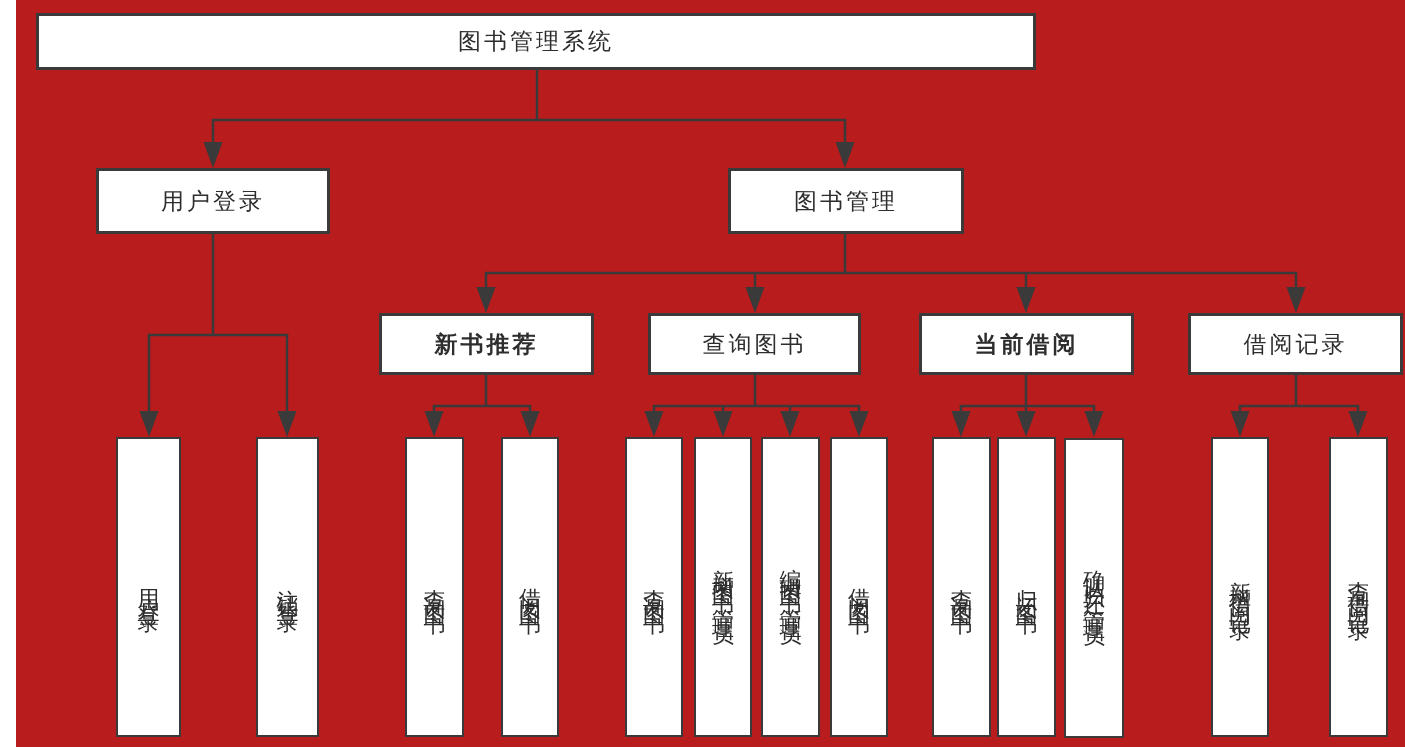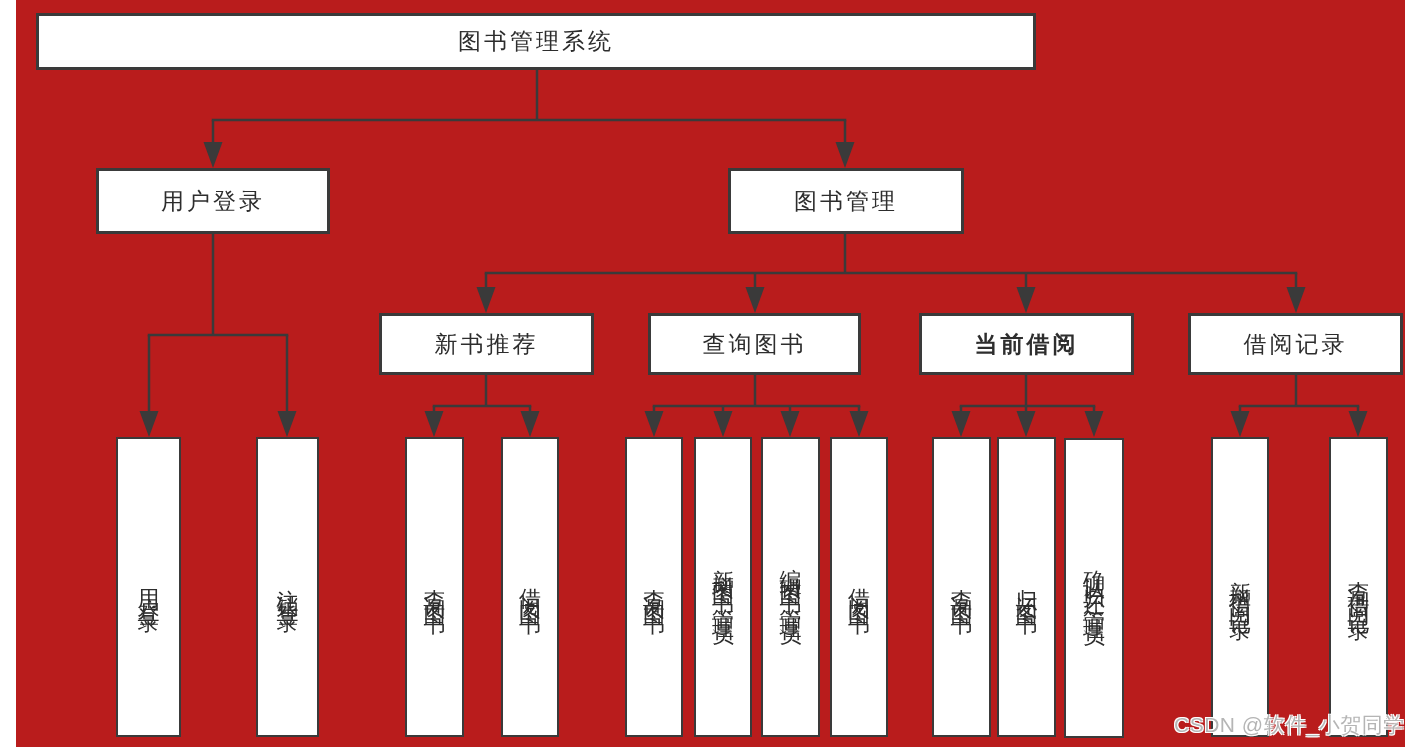--- a/index.html
+++ b/index.html
@@ -136,21 +136,21 @@
       <polygon points="1214.5,411 1233.5,411 1224,437"></polygon>
       <polygon points="1332.5,411 1351.5,411 1342,437"></polygon>
     </g>
   </svg>
 
   <div class="hbox" style="left:20px; top:13px; width:1000px; height:57px;">图书管理系统</div>
 
   <div class="hbox" style="left:80px; top:168px; width:234px; height:66px;">用户登录</div>
   <div class="hbox" style="left:712px; top:168px; width:236px; height:66px;">图书管理</div>
 
-  <div class="hbox" style="left:363px; top:313px; width:215px; height:62px;">新书推荐</div>
+  <div class="hbox" style="left:363px; top:313px; width:215px; height:62px;font-weight:bold;">新书推荐</div>
   <div class="hbox" style="left:632px; top:313px; width:213px; height:62px;">查询图书</div>
   <div class="hbox" style="left:903px; top:313px; width:215px; height:62px;font-weight:bold;">当前借阅</div>
   <div class="hbox" style="left:1172px; top:313px; width:215px; height:62px;">借阅记录</div>
 
   <div class="vbox" style="left:100px; top:437px; width:65px; height:300px;">
     <span class="vtext">用户登录</span>
   </div>
   <div class="vbox" style="left:240px; top:437px; width:63px; height:300px;">
     <span class="vtext">注销登录</span>
   </div>
@@ -185,15 +185,14 @@
     <span class="vtext">确认归还（管理员）</span>
   </div>
 
   <div class="vbox" style="left:1195px; top:437px; width:58px; height:300px;">
     <span class="vtext">新增借阅记录</span>
   </div>
   <div class="vbox" style="left:1313px; top:437px; width:59px; height:300px;">
     <span class="vtext">查询借阅记录</span>
   </div>
 
-  <div class="watermark">CSDN @软件_小贺同学</div>
 
 </div>
 
 </body></html>

